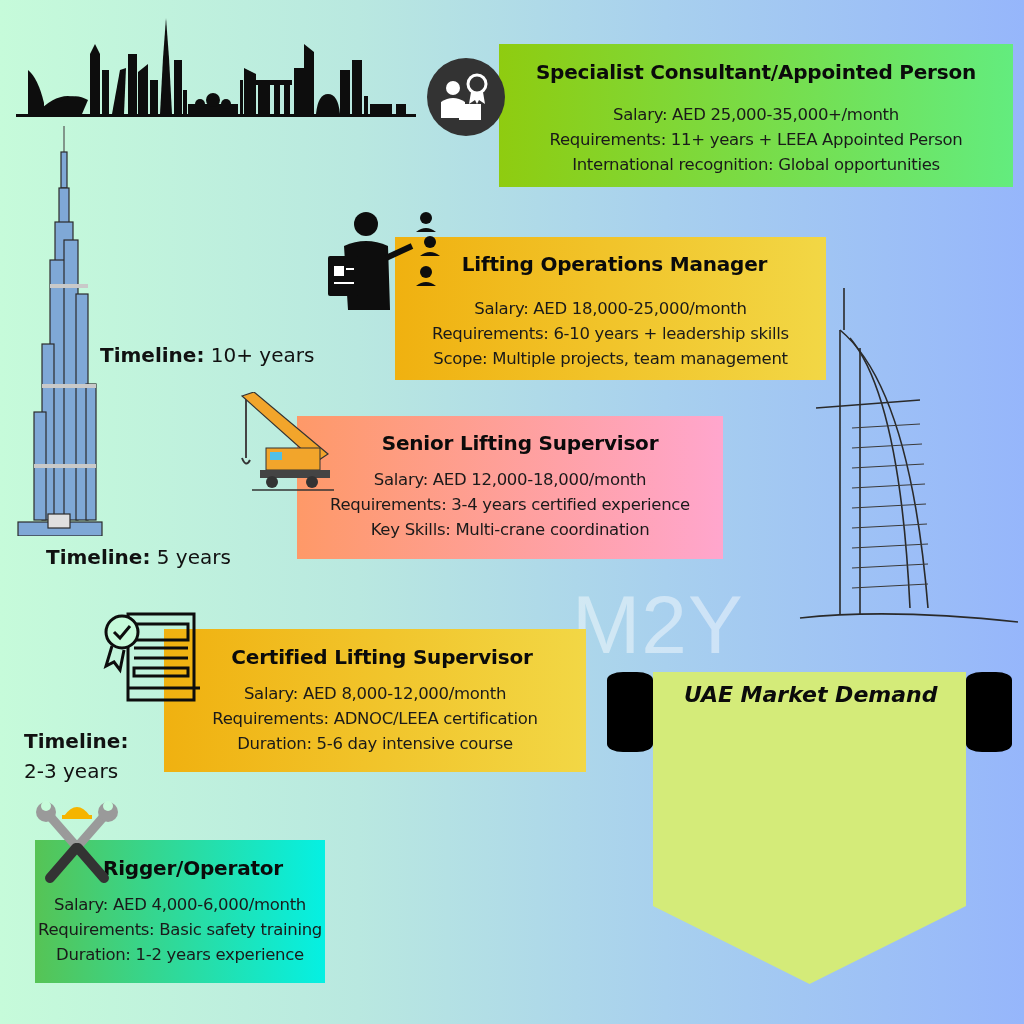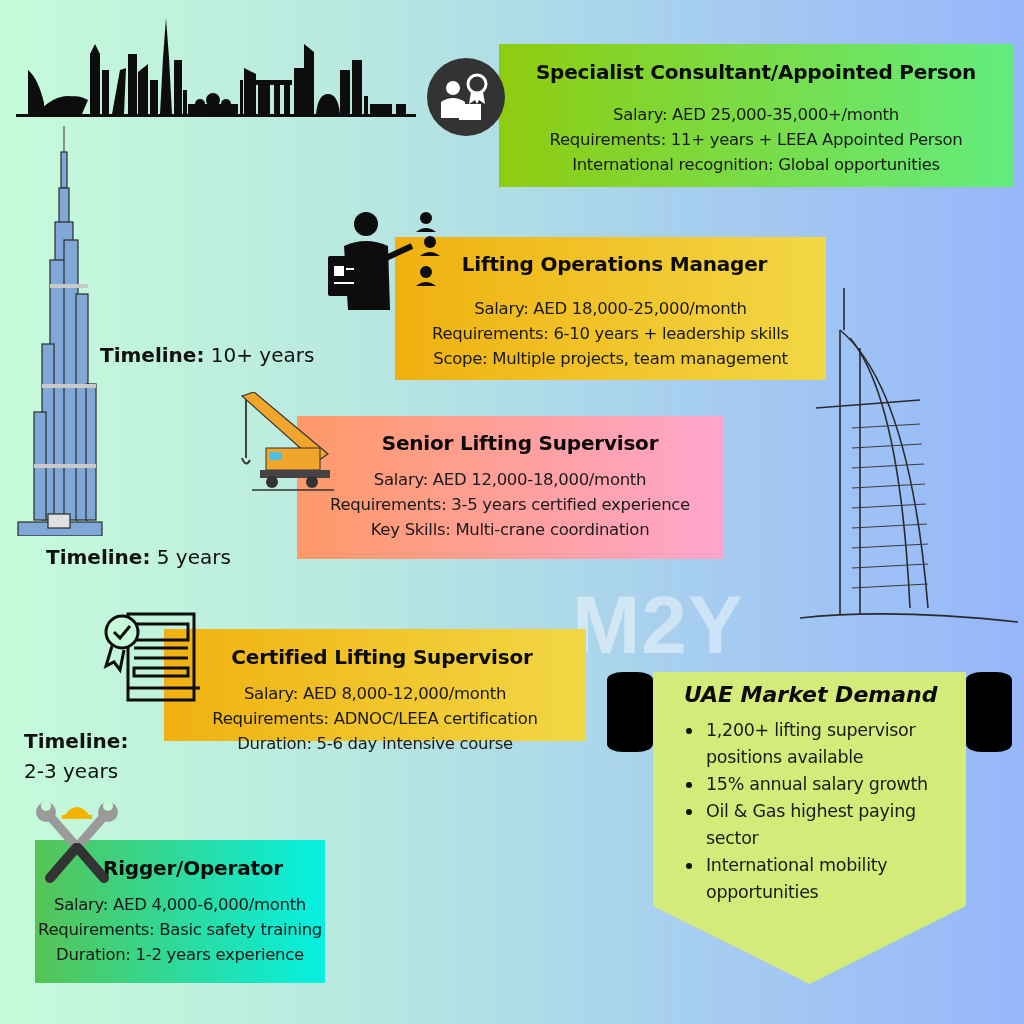--- a/index.html
+++ b/index.html
@@ -30,21 +30,21 @@
   .timeline {
     position: absolute;
     font-size: 20px;
     color: #111;
   }
   .timeline b { font-weight: bold; }
   .watermark {
     position: absolute;
     left: 572px; top: 578px;
     font-family: "Liberation Sans", sans-serif;
-    font-weight: bold;
+    font-weight: normal;
     font-size: 82px;
     color: rgba(255,255,255,0.45);
     letter-spacing: 1px;
   }
   .market-title {
     font-weight: bold; font-size: 22px; color: #0b0b0b; font-style: italic;
   }
   .market-list { list-style: none; }
   .market-list li {
     position: relative;
@@ -203,36 +203,36 @@
       <path d="M90 80 Q100 72 110 80 Z"></path>
   </g>
   <rect x="8" y="60" width="10" height="10" fill="#fff"></rect>
   <rect x="20" y="62" width="8" height="2" fill="#fff"></rect>
   <rect x="8" y="76" width="20" height="2" fill="#fff"></rect>
 </svg>
 
 <div class="card" style="left:297px;top:416px;width:426px;height:143px;background:linear-gradient(90deg,#fe9968,#ffa6cd);padding-top:15px">
   <div class="title" style="margin-bottom:12px;padding-left:20px">Senior Lifting Supervisor</div>
   <div class="line">Salary: AED 12,000-18,000/month</div>
-  <div class="line">Requirements: 3-5 years certified experience</div>
+  <div class="line">Requirements: 3-4 years certified experience</div>
   <div class="line">Key Skills: Multi-crane coordination</div>
 </div>
 <svg class="abs" style="left:238px;top:392px" width="100" height="102" viewBox="0 0 100 102">
   <line x1="8" y1="6" x2="8" y2="66" stroke="#444" stroke-width="2"></line>
   <path d="M4 66 Q8 76 12 68" fill="none" stroke="#333" stroke-width="2"></path>
   <polygon points="4,4 16,0 90,62 78,70" fill="#f2a52b" stroke="#333" stroke-width="1.2"></polygon>
   <rect x="28" y="56" width="54" height="22" fill="#f2a52b" stroke="#333"></rect>
   <rect x="32" y="60" width="12" height="8" fill="#4fc0e8"></rect>
   <rect x="22" y="78" width="70" height="8" fill="#444"></rect>
   <circle cx="34" cy="90" r="6" fill="#333"></circle>
   <circle cx="74" cy="90" r="6" fill="#333"></circle>
   <line x1="14" y1="98" x2="96" y2="98" stroke="#333" stroke-width="1.5"></line>
 </svg>
 
-<div class="card" style="left:164px;top:629px;width:422px;height:112px;background:linear-gradient(90deg,#f0b110,#f2d745);padding-top:16px">
+<div class="card" style="left:164px;top:629px;width:422px;height:143px;background:linear-gradient(90deg,#f0b110,#f2d745);padding-top:16px">
   <div class="title" style="margin-bottom:12px;padding-left:14px">Certified Lifting Supervisor</div>
   <div class="line">Salary: AED 8,000-12,000/month</div>
   <div class="line">Requirements: ADNOC/LEEA certification</div>
   <div class="line">Duration: 5-6 day intensive course</div>
 </div>
 <svg class="abs" style="left:100px;top:604px" width="100" height="100" viewBox="0 0 100 100">
   <g fill="none" stroke="#0d0d0d" stroke-width="3">
     <path d="M28 10 L94 10 L94 96 L28 96 Z" fill="#f0f0f0" fill-opacity="0"></path>
     <rect x="34" y="20" width="54" height="16"></rect>
     <line x1="34" y1="44" x2="88" y2="44"></line>
@@ -264,19 +264,13 @@
   <circle cx="74" cy="10" r="5" fill="#c6fbda"></circle>
   <path d="M30 20 Q43 2 56 20 Z" fill="#f5b400"></path>
   <rect x="28" y="19" width="30" height="4" fill="#f5b400"></rect>
 </svg>
 
 <div class="abs" style="left:653px;top:672px;width:313px;height:312px;background:#d4eb79;clip-path:polygon(0 0,100% 0,100% 75%,50% 100%,0 75%)"></div>
 <div class="abs" style="left:607px;top:672px;width:46px;height:80px;background:#000;border-radius:16px/8px"></div>
 <div class="abs" style="left:966px;top:672px;width:46px;height:80px;background:#000;border-radius:16px/8px"></div>
 <div class="abs" style="left:684px;top:682px;width:280px">
   <div class="market-title">UAE Market Demand</div>
-  <ul class="market-list" style="margin-top:10px">
-    <li>1,200+ lifting supervisor positions available</li>
-    <li>15% annual salary growth</li>
-    <li>Oil &amp; Gas highest paying sector</li>
-    <li>International mobility opportunities</li>
-  </ul>
 </div>
 
 </body></html>

